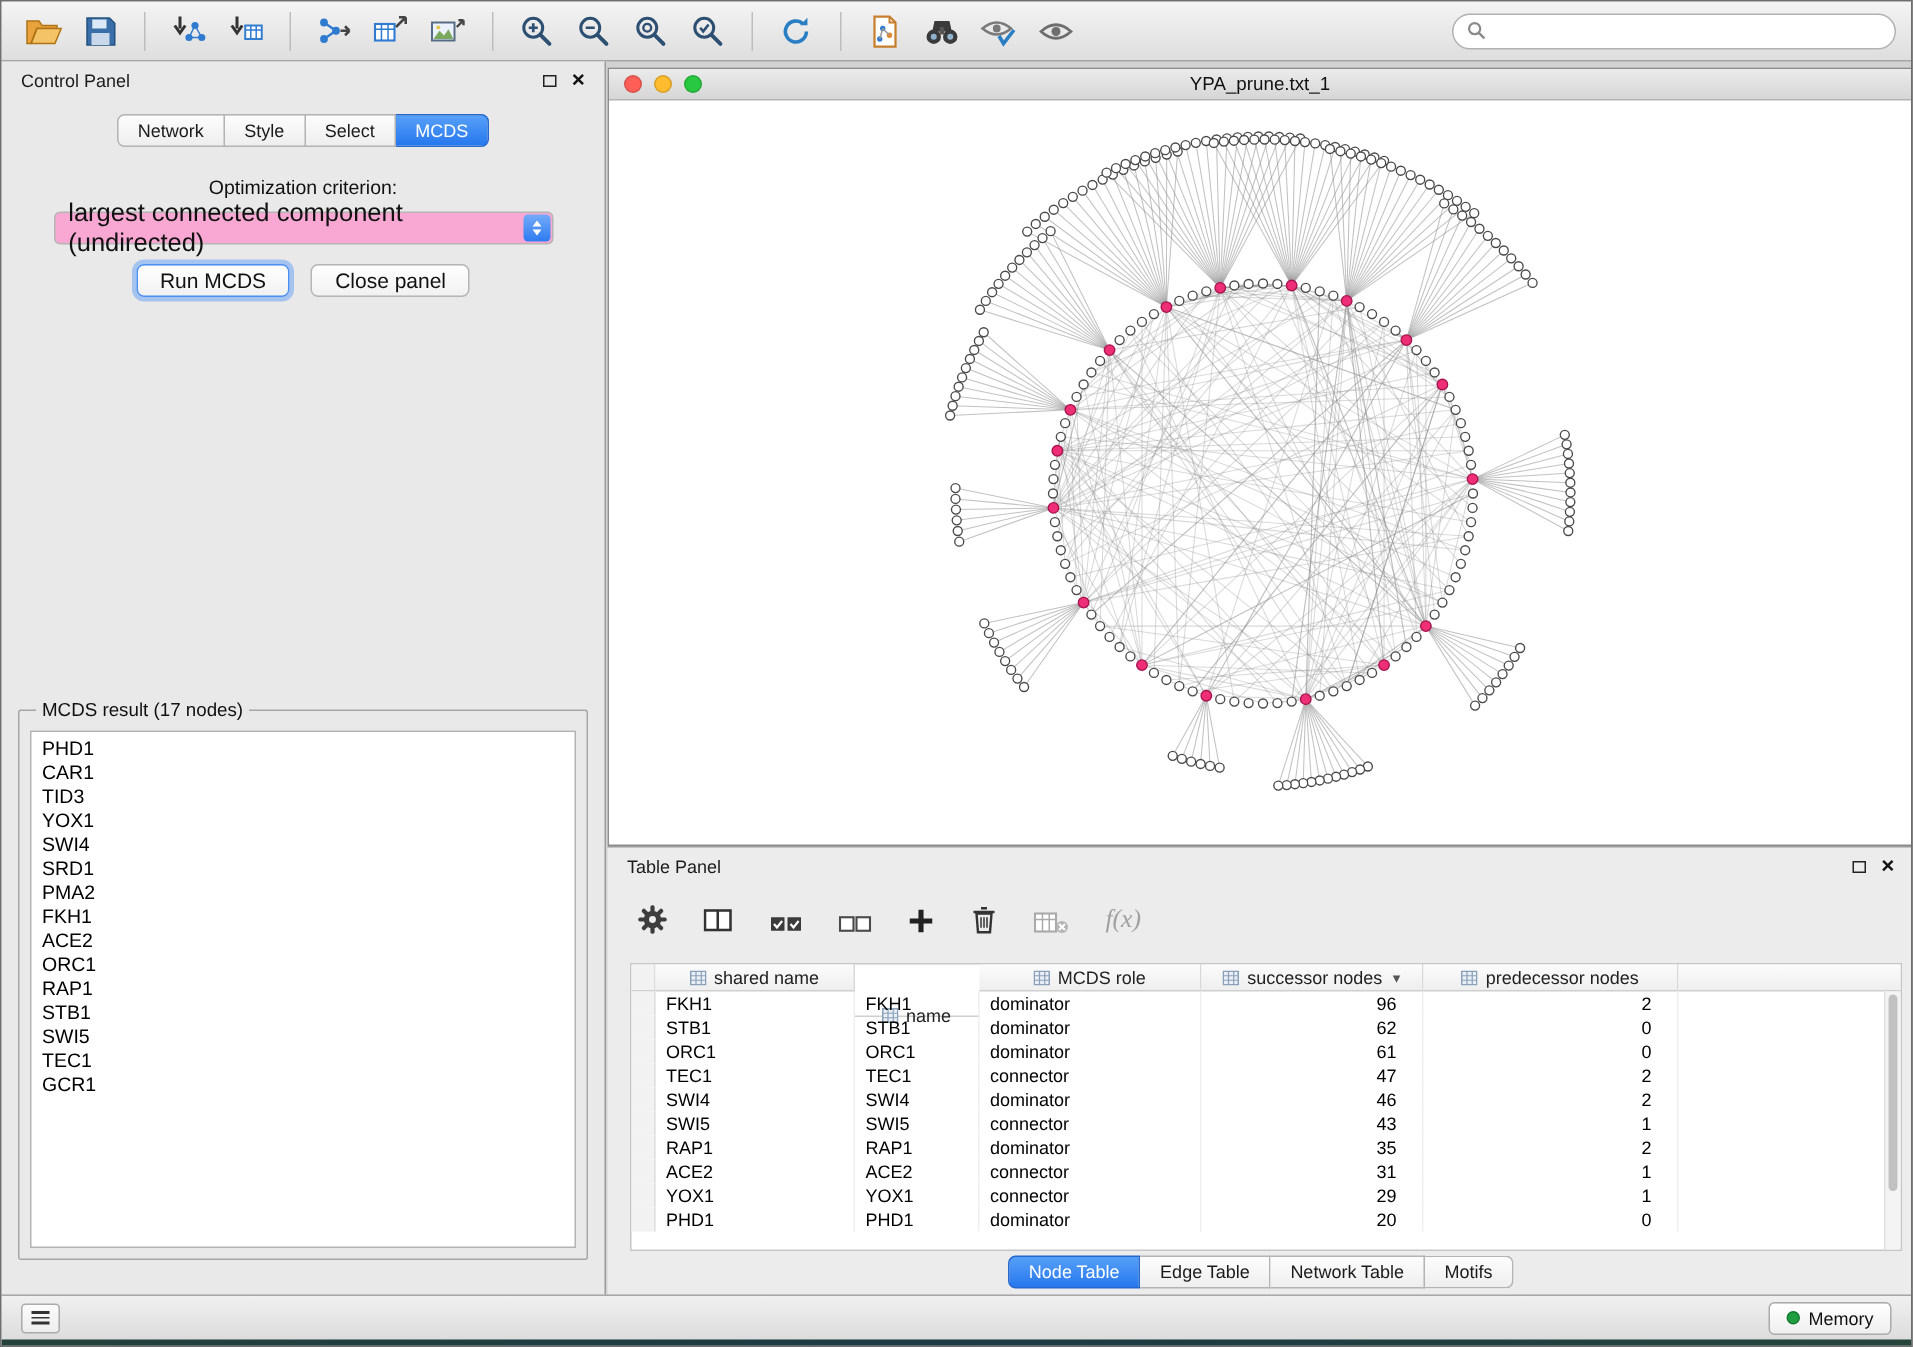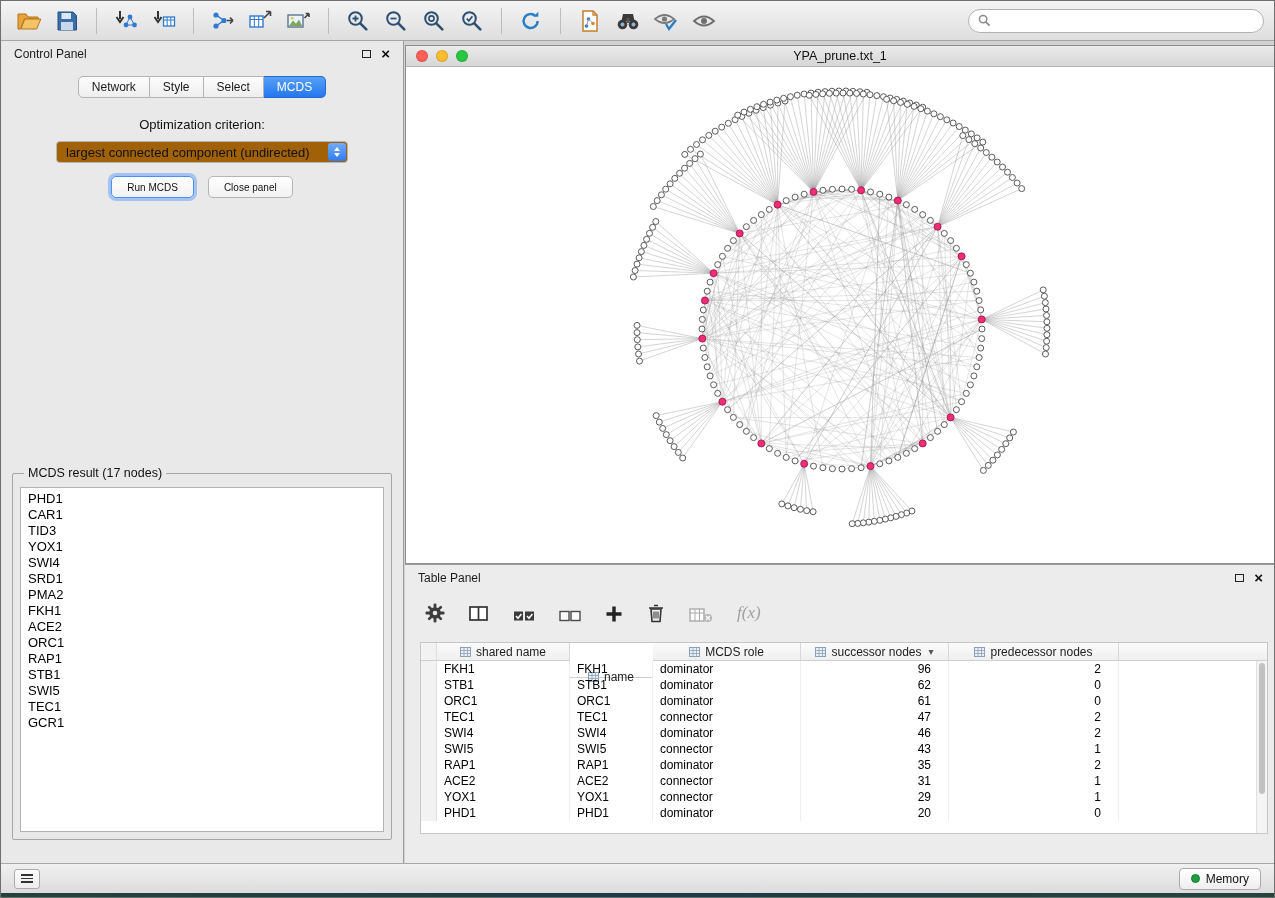--- a/index.html
+++ b/index.html
@@ -41,34 +41,34 @@
   .seg:last-child { border-radius:0 5px 5px 0; }
   .seg.active { background:linear-gradient(#57a0f8,#2577ee); color:#fff; border-color:#2569cf; }
   
   .control-panel {
     position:absolute; left:0; top:40px; width:403px; height:822px;
     background:#e9e9e9; border-right:1px solid #9c9c9c;
   }
   .cp-tabs { margin-top:9px; }
   .opt-label { text-align:center; font-size:13px; color:#111; margin-top:19px; }
   .popup {
-    width:292px; height:22px; margin:9px auto 0; background:#a16207;
+    width:333px; height:22px; margin:9px auto 0; background:#f9a8d4;
     border:1px solid #b5b5b5; border-radius:4px; position:relative;
-    display:flex; align-items:center; font-size:13px; color:#111; padding:0 24px 0 9px;
+    display:flex; align-items:center; font-size:17px; color:#111; padding:0 24px 0 9px;
   }
   .popup .stepper {
     position:absolute; right:1px; top:1px; bottom:1px; width:18px; border-radius:3px;
     background:linear-gradient(#74abf9,#2e7bf0);
     display:flex; flex-direction:column; align-items:center; justify-content:center; gap:2px;
   }
   .tri-up { width:0;height:0;border-left:3.5px solid transparent;border-right:3.5px solid transparent;border-bottom:4px solid #fff; }
   .tri-dn { width:0;height:0;border-left:3.5px solid transparent;border-right:3.5px solid transparent;border-top:4px solid #fff; }
   .btn-row { display:flex; justify-content:center; gap:14px; margin-top:13px; }
   .macbtn {
-    height:22px; padding:0 15px; font-size:10px; color:#111;
+    height:22px; padding:0 15px; font-size:14px; color:#111;
     background:linear-gradient(#ffffff,#f1f1f1);
     border:1px solid #b5b5b5; border-radius:5px; font-family:"Liberation Sans",sans-serif;
   }
   .macbtn.focused { border-color:#4a90f6; box-shadow:0 0 0 3px rgba(82,148,246,.45); }
   .result-box {
     position:absolute; left:11px; right:11px; top:425px; bottom:23px;
     border:1px solid #a6a6a6; border-radius:2px; padding:7px;
   }
   .result-box legend { font-size:12.5px; color:#111; padding:0 4px; margin-left:4px; }
   .result-list {
@@ -1176,20 +1176,26 @@
             <div class="td num" style="width: 148px;">20</div>
             <div class="td num" style="width: 170px;">0</div>
             <div class="td" style="flex: 1 1 0%; border-right: none;"></div>
           </div>
         </div>
       <div class="vscroll">
           <div class="vthumb"></div>
         </div>
     </div>
 
+    <div class="segbar bottom-tabs" id="table-tabs">
+        <div class="seg active">Node Table</div>
+        <div class="seg">Edge Table</div>
+        <div class="seg">Network Table</div>
+        <div class="seg">Motifs</div>
+      </div>
   </div>
 
   <div class="statusbar">
     <span class="list-btn">
       <span class="bar"></span>
         <span class="bar"></span>
         <span class="bar"></span>
     </span>
     <span class="memory-btn">
       <span class="gdot"></span>

